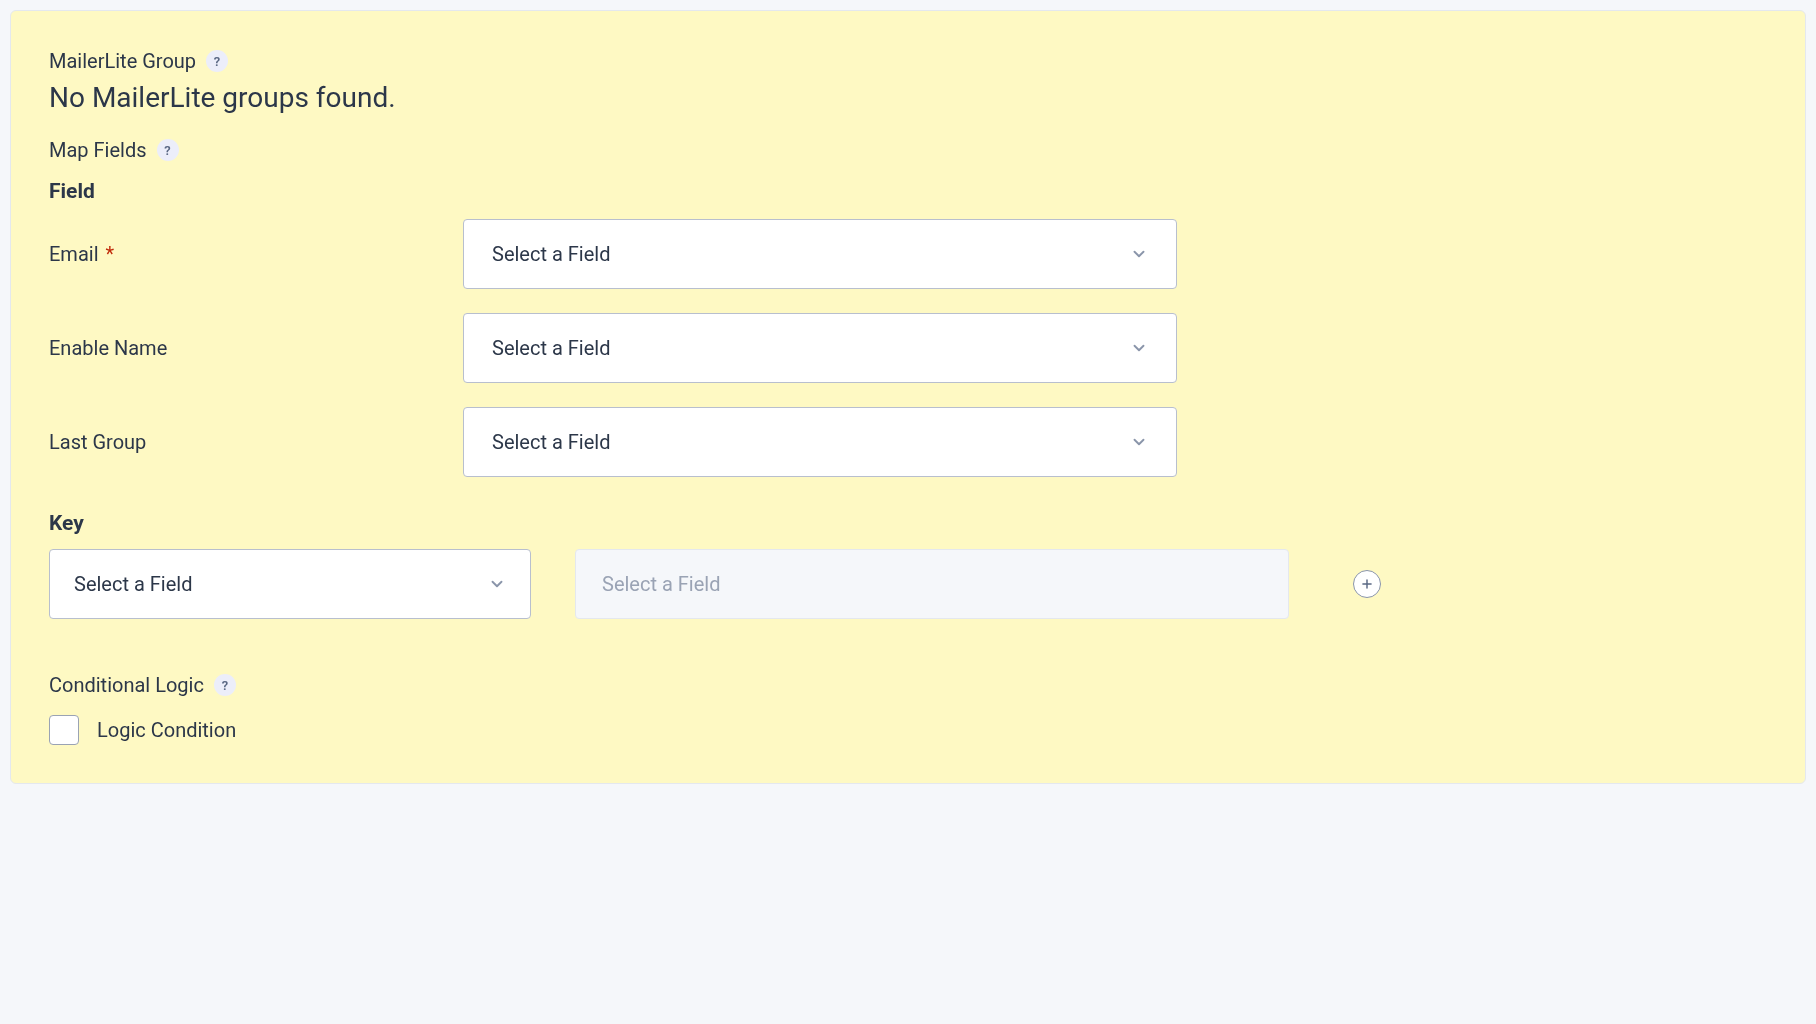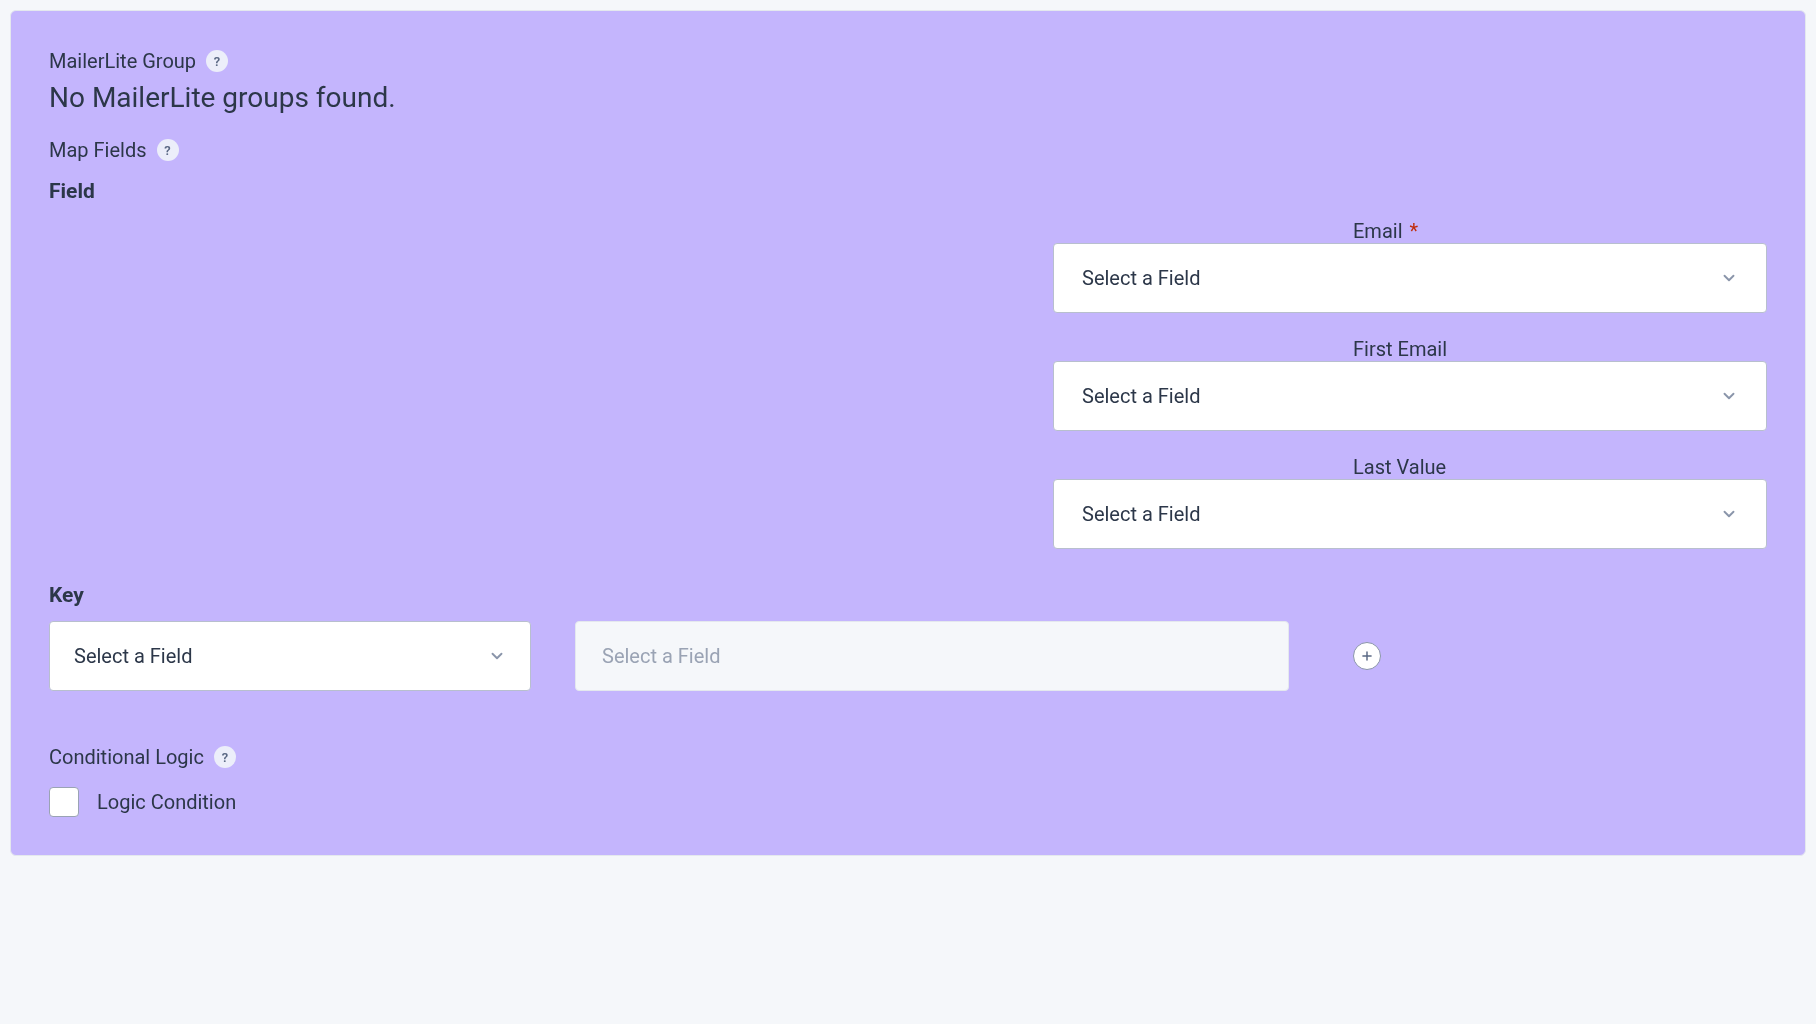--- a/index.html
+++ b/index.html
@@ -7,21 +7,21 @@
       margin: 0;
       padding: 0;
     }
     body {
       font-family: -apple-system, BlinkMacSystemFont, 'Segoe UI', Roboto, Helvetica, Arial, sans-serif;
       background: #f5f7fa;
       padding: 10px;
       color: #2c3749;
     }
     .panel {
-      background: #c4b5fd;
+      background: #fef9c3;
       border: 1px solid #e4e8ee;
       border-radius: 6px;
       padding: 38px;
       width: 100%;
       max-width: 1796px;
       margin: 0 auto;
     }
     .section-label {
       display: flex;
       align-items: center;
@@ -63,23 +63,22 @@
     }
     .col-field {
       width: 414px;
       flex-shrink: 0;
     }
     .col-formfield {
       flex: 1;
     }
     .mapping-row {
       display: flex;
-      align-items: flex-end;
+      align-items: center;
       margin-bottom: 24px;
-      flex-direction: column;
     }
     .field-label {
       width: 414px;
       flex-shrink: 0;
       font-size: 20px;
       color: #2c3749;
     }
     .required {
       color: #c02b0a;
       margin-left: 2px;
@@ -226,37 +225,37 @@
           <svg width="18" height="18" viewBox="0 0 24 24" fill="none" stroke="#8a95aa" stroke-width="2.5" stroke-linecap="round" stroke-linejoin="round">
               <polyline points="6 9 12 15 18 9"></polyline>
             </svg>
         </span>
       </div>
     </div>
   </div>
 
   <div class="mapping-row">
     <div class="field-label">
-      <span>First Email</span>
+      <span>Enable Name</span>
     </div>
     <div class="select-wrap">
       <div class="select">
         <span>Select a Field</span>
         <span class="chevron">
           <svg width="18" height="18" viewBox="0 0 24 24" fill="none" stroke="#8a95aa" stroke-width="2.5" stroke-linecap="round" stroke-linejoin="round">
               <polyline points="6 9 12 15 18 9"></polyline>
             </svg>
         </span>
       </div>
     </div>
   </div>
 
   <div class="mapping-row">
     <div class="field-label">
-      <span>Last Value</span>
+      <span>Last Group</span>
     </div>
     <div class="select-wrap">
       <div class="select">
         <span>Select a Field</span>
         <span class="chevron">
           <svg width="18" height="18" viewBox="0 0 24 24" fill="none" stroke="#8a95aa" stroke-width="2.5" stroke-linecap="round" stroke-linejoin="round">
               <polyline points="6 9 12 15 18 9"></polyline>
             </svg>
         </span>
       </div>

